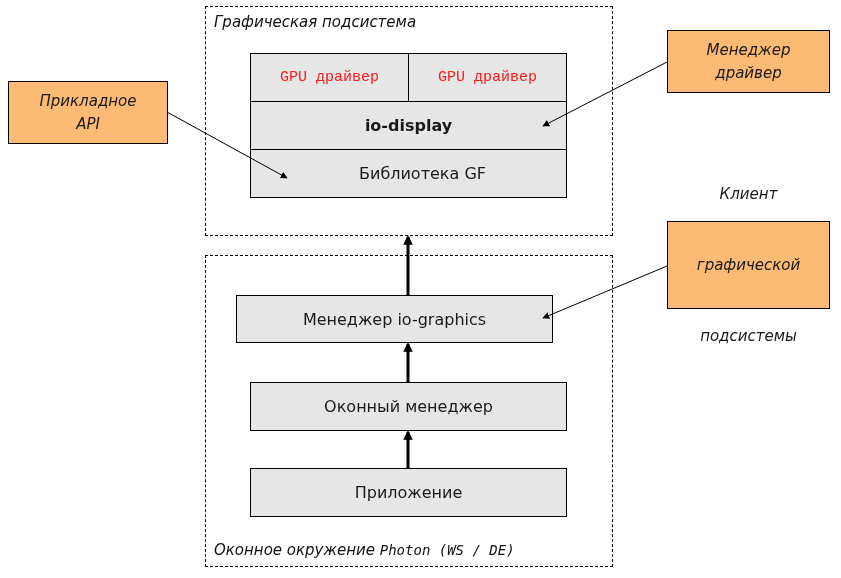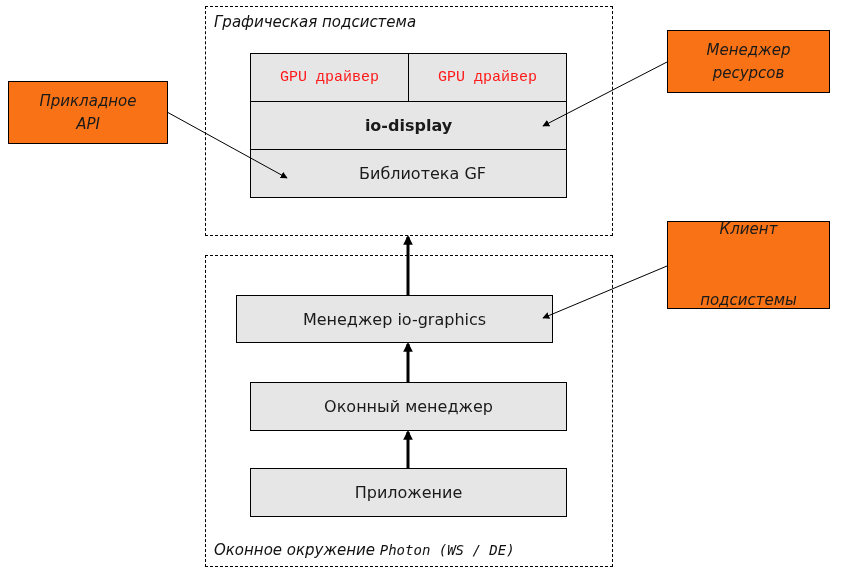--- a/index.html
+++ b/index.html
@@ -5,21 +5,21 @@
   html, body { margin:0; padding:0; background:#ffffff; }
   body { width:841px; height:578px; position:relative; overflow:hidden;
          font-family:"DejaVu Sans", sans-serif; color:#1a1a1a; }
   .dashed { position:absolute; border:1px dashed #000; box-sizing:border-box; }
   .group-label { position:absolute; font-style:italic; font-size:15px; color:#111; white-space:nowrap; }
   .group-label .mono { font-family:"DejaVu Sans Mono", monospace; font-size:14px; }
   .block { position:absolute; background:#e6e6e6; border:1px solid #000; box-sizing:border-box;
            display:flex; align-items:center; justify-content:center; font-size:16px; color:#1a1a1a; }
   .block.bold { font-weight:bold; }
   .gpu { font-family:"Liberation Mono", "DejaVu Sans Mono", monospace; color:#ff1a1a; font-size:15px;justify-content:center; }
-  .callout { position:absolute; background:#f97316; border:1px solid #000; box-sizing:border-box;
+  .callout { position:absolute; background:#fdba74; border:1px solid #000; box-sizing:border-box;
              display:flex; flex-direction:column; align-items:center; justify-content:center;
              font-style:italic; font-size:15px; line-height:23px; color:#1a1a1a; text-align:center; }
   svg.overlay { position:absolute; left:0; top:0; pointer-events:none; }
 </style>
 </head>
 <body>
 
 <div class="dashed" style="left:205px; top:6px; width:408px; height:230px;"></div>
 <div class="group-label" style="left:214px; top:13px;">Графическая подсистема</div>
 
@@ -50,24 +50,25 @@
 <div class="block" style="left:250px; top:468px; width:317px; height:49px;">
   <span>Приложение</span>
 </div>
 
 <div class="callout" style="left:8px; top:81px; width:160px; height:63px;">
   <span>Прикладное</span>
   <span>API</span>
 </div>
 <div class="callout" style="left:667px; top:30px; width:163px; height:63px;">
   <span>Менеджер</span>
-  <span>ресурсов</span>
+  <span>драйвер</span>
 </div>
 <div class="callout" style="left:667px; top:221px; width:163px; height:88px;gap:48px;">
   <span>Клиент</span>
+  <span>графической</span>
   <span>подсистемы</span>
 </div>
 
 <svg class="overlay" width="841" height="578">
   <defs>
     <marker id="tri" viewBox="0 0 10 10" refX="9" refY="5" markerWidth="7" markerHeight="7" orient="auto">
       <path d="M0,0 L10,5 L0,10 z" fill="#000"></path>
     </marker>
     <marker id="thick" viewBox="0 0 10 10" refX="8" refY="5" markerWidth="3.2" markerHeight="3.2" orient="auto">
       <path d="M0,0 L10,5 L0,10 z" fill="#000"></path>

